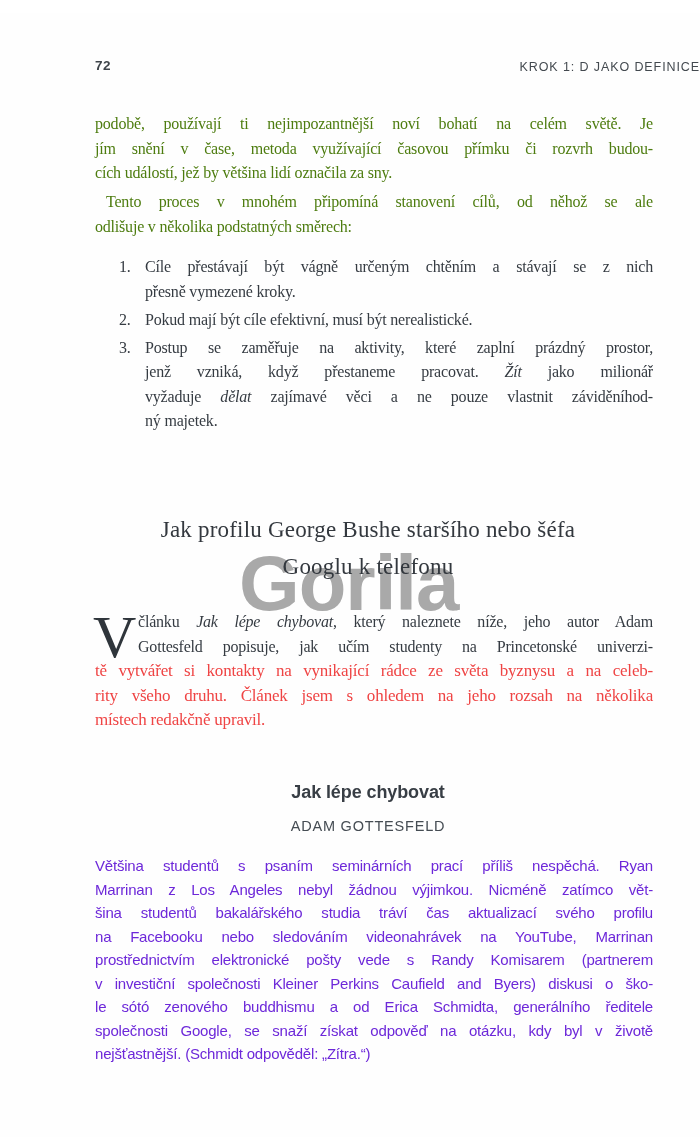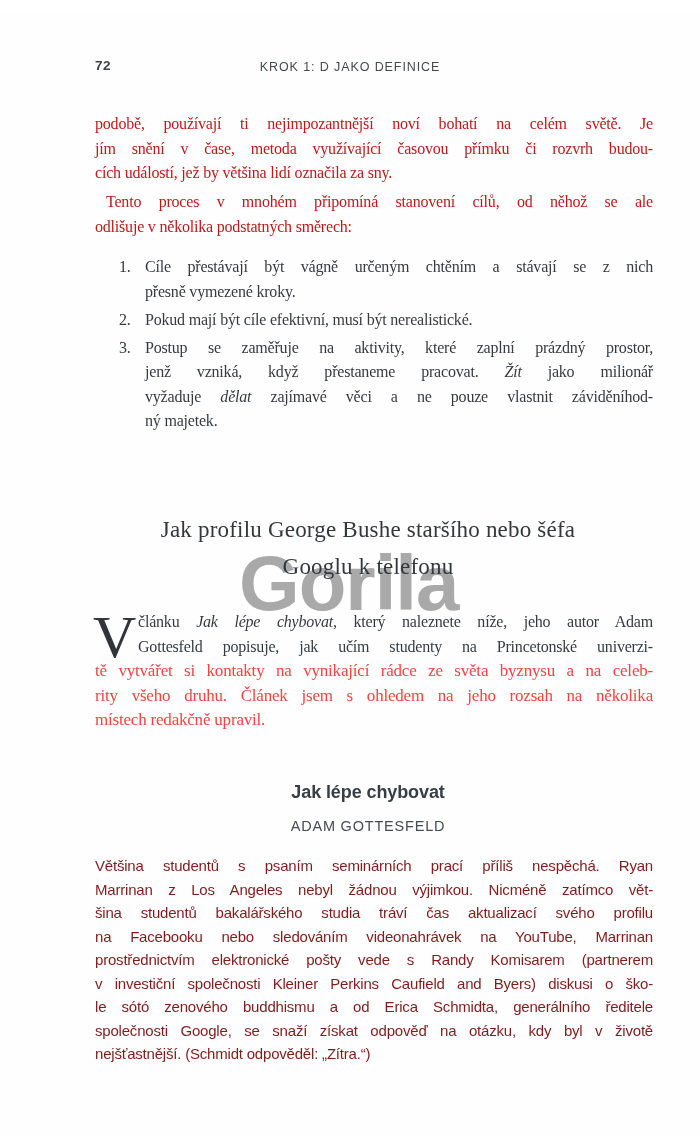--- a/index.html
+++ b/index.html
@@ -8,28 +8,28 @@
     background:#fefefe; overflow:hidden;
     font-family:"Liberation Serif","DejaVu Serif",serif;
   }
   
   .page-number {
     position:absolute; left:95px; top:45px;
     font-family:"Liberation Sans","DejaVu Sans",sans-serif;
     font-size:13.5px; font-weight:bold; letter-spacing:.5px; color:#3e444a; z-index:2;
   }
   .running-head {
-    position:absolute; left:0; right:0; top:47px; text-align:center;
+    position:absolute; left:0; right:0; top:47px; text-align:right;
     font-family:"Liberation Sans","DejaVu Sans",sans-serif;
     font-size:12.5px; letter-spacing:.9px; color:#43494f; z-index:2;
   }
   
   .serif-block {
     position:absolute; left:95px; width:558px; z-index:2;
-    font-size:16px; line-height:24.5px; letter-spacing:-0.2px; color:#b91c1c;
+    font-size:16px; line-height:24.5px; letter-spacing:-0.2px; color:#4d7c0f;
   }
   .justify .line { text-align:justify; text-align-last:justify; }
   .justify .line.last { text-align-last:left; }
   .justify-all .line { text-align:justify; text-align-last:justify; }
   .indent-sm .line.first { padding-left:11px; }
   .indent-lg .line.first { padding-left:24px; }
   
   .num-list { position:absolute; left:119px; width:534px; z-index:2;
     font-size:16px; line-height:24.5px; letter-spacing:-0.2px; color:#353b42; }
   .num-item { display:flex; margin-bottom:3.5px; }
@@ -65,21 +65,21 @@
     font-size:18px; font-weight:bold; color:#383e45; letter-spacing:-0.1px;
   }
   .article-author {
     position:absolute; left:85px; width:566px; top:805px; text-align:center; z-index:2;
     font-family:"Liberation Sans","DejaVu Sans",sans-serif;
     font-size:14.5px; letter-spacing:.8px; color:#454c53;
   }
   .sans-body {
     position:absolute; left:95px; width:558px; top:841px; z-index:2;
     font-family:"Liberation Sans","DejaVu Sans",sans-serif;
-    font-size:15px; line-height:23.5px; letter-spacing:-0.2px; color:#7f1d1d;
+    font-size:15px; line-height:23.5px; letter-spacing:-0.2px; color:#6d28d9;
   }
 </style>
 </head>
 <body>
 
 <div class="page">
 
   <div class="page-number">72</div>
   <div class="running-head">KROK 1: D JAKO DEFINICE</div>
 

